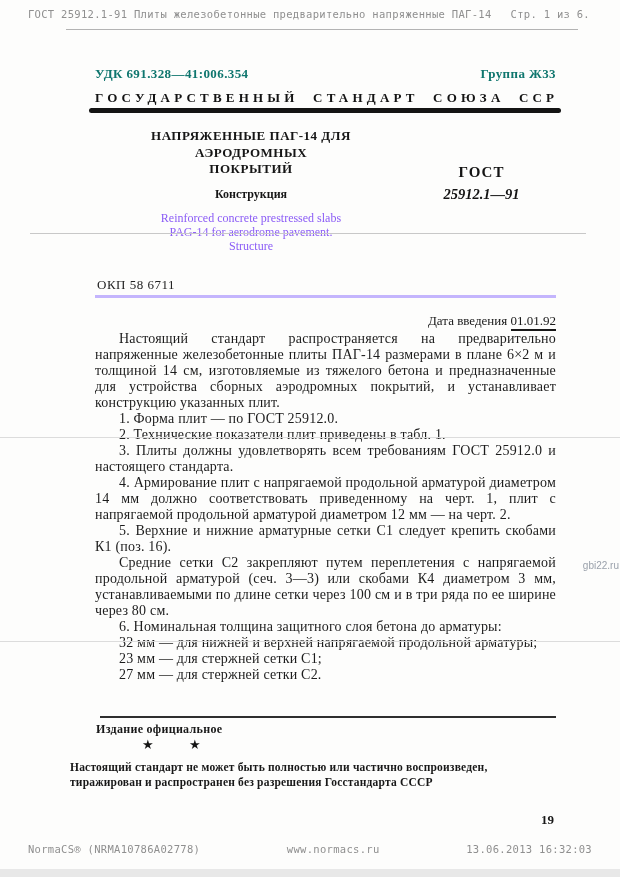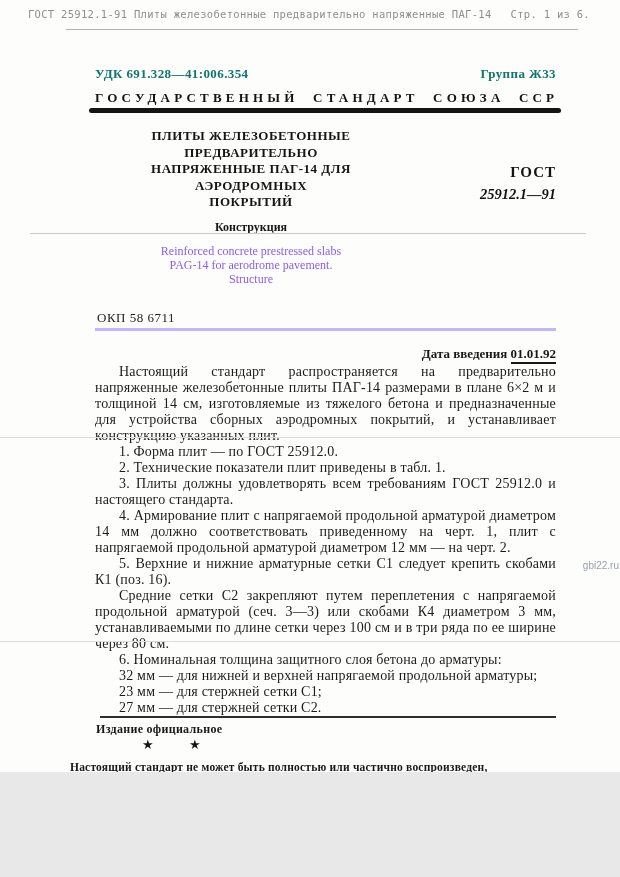--- a/index.html
+++ b/index.html
@@ -2,21 +2,21 @@
 <html><head>
 <meta charset="utf-8">
 <style>
   html,body { margin:0; padding:0; }
   body {
     background:#e8e8e8;
     font-family:"Liberation Serif","DejaVu Serif",serif;
   }
   .scan-page {
     position:relative;
-    width:620px; height:772px;
+    width:620px; height:869px;
     margin:0 auto;
     background:#fdfdfc;
     overflow:hidden;
     color:#1e1e1e;
   }
   
   .overlay-header {
     position:absolute; top:8px; left:28px; right:30px;
     display:flex; justify-content:space-between;
     font-family:"DejaVu Sans Mono","Liberation Mono",monospace;
@@ -62,30 +62,30 @@
   }
   .heading-rule {
     margin-top:2px; margin-left:-6px;
     width:472px; height:5px; background:#141414; border-radius:3px;
   }
   .title-area { display:flex; margin-top:15px; }
   .title-left { width:312px; text-align:center; }
   .title-ru { font-weight:bold; font-size:13px; line-height:16.5px; letter-spacing:0.5px; color:#161616; }
   .doc-subtitle { font-weight:bold; font-size:12px; margin-top:9px; color:#161616; }
   .title-en { font-size:12px; line-height:14px; margin-top:9px; color:#8b5cf6; }
-  .title-right { flex:1; text-align:right; padding-top:36px; }
+  .title-right { flex:1; text-align:center; padding-top:36px; }
   .gost-label { font-weight:bold; font-size:15px; letter-spacing:1px; color:#141414; }
   .gost-number { font-weight:bold; font-style:italic; font-size:14.5px; margin-top:5px; color:#141414; }
   .okp-line {
     margin-top:24px; font-size:13px; letter-spacing:0.5px; color:#222;
     border-bottom:3px solid #c4b5fd; padding-bottom:2px; padding-left:2px;
   }
   .intro-date {
     margin-top:15px; text-align:right;
-    font-weight:bold; font-size:13px; color:#181818;
+    font-weight:normal; font-size:13px; color:#181818;
   }
   .intro-date .date-value { border-bottom:2px solid #181818; padding-bottom:1px; }
   .body-text {
     margin-top:2px; font-size:14px; line-height:16px;
     text-align:justify; color:#1c1c1c; letter-spacing:0.2px;
   }
   .body-text p { margin:0; text-indent:24px; }
   
   .bottom-rule {
     position:absolute; top:716px; left:100px; width:456px; height:2px; background:#2e2e2e;
@@ -125,21 +125,20 @@
       <span>УДК 691.328—41:006.354</span>
       <span>Группа Ж33</span>
     </div>
 
     <div class="gos-heading">ГОСУДАРСТВЕННЫЙ СТАНДАРТ СОЮЗА ССР</div>
     <div class="heading-rule"></div>
 
     <div class="title-area">
       <div class="title-left">
         <div class="title-ru">
-          <div>ПЛИТЫ ЖЕЛЕЗОБЕТОННЫЕ ПРЕДВАРИТЕЛЬНО</div>
           <div>НАПРЯЖЕННЫЕ ПАГ-14 ДЛЯ АЭРОДРОМНЫХ</div>
           <div>ПОКРЫТИЙ</div>
         </div>
         <div class="doc-subtitle">Конструкция</div>
         <div class="title-en">
           <div>Reinforced concrete prestressed slabs</div>
           <div>PAG-14 for aerodrome pavement.</div>
           <div>Structure</div>
         </div>
       </div>
@@ -177,16 +176,21 @@
 
   <div class="bottom-rule"></div>
   <div class="edition-label">Издание официальное</div>
   <div class="stars">★ ★</div>
   <div class="reproduction-notice">
     <div>Настоящий стандарт не может быть полностью или частично воспроизведен,</div>
     <div>тиражирован и распространен без разрешения Госстандарта СССР</div>
   </div>
   <div class="page-number">19</div>
 
+  <div class="overlay-footer">
+    <span>NormaCS®  (NRMA10786A02778)</span>
+    <span>www.normacs.ru</span>
+    <span>13.06.2013 16:32:03</span>
+  </div>
 
   <div class="site-watermark">gbi22.ru</div>
 
 </div>
 
 </body></html>

